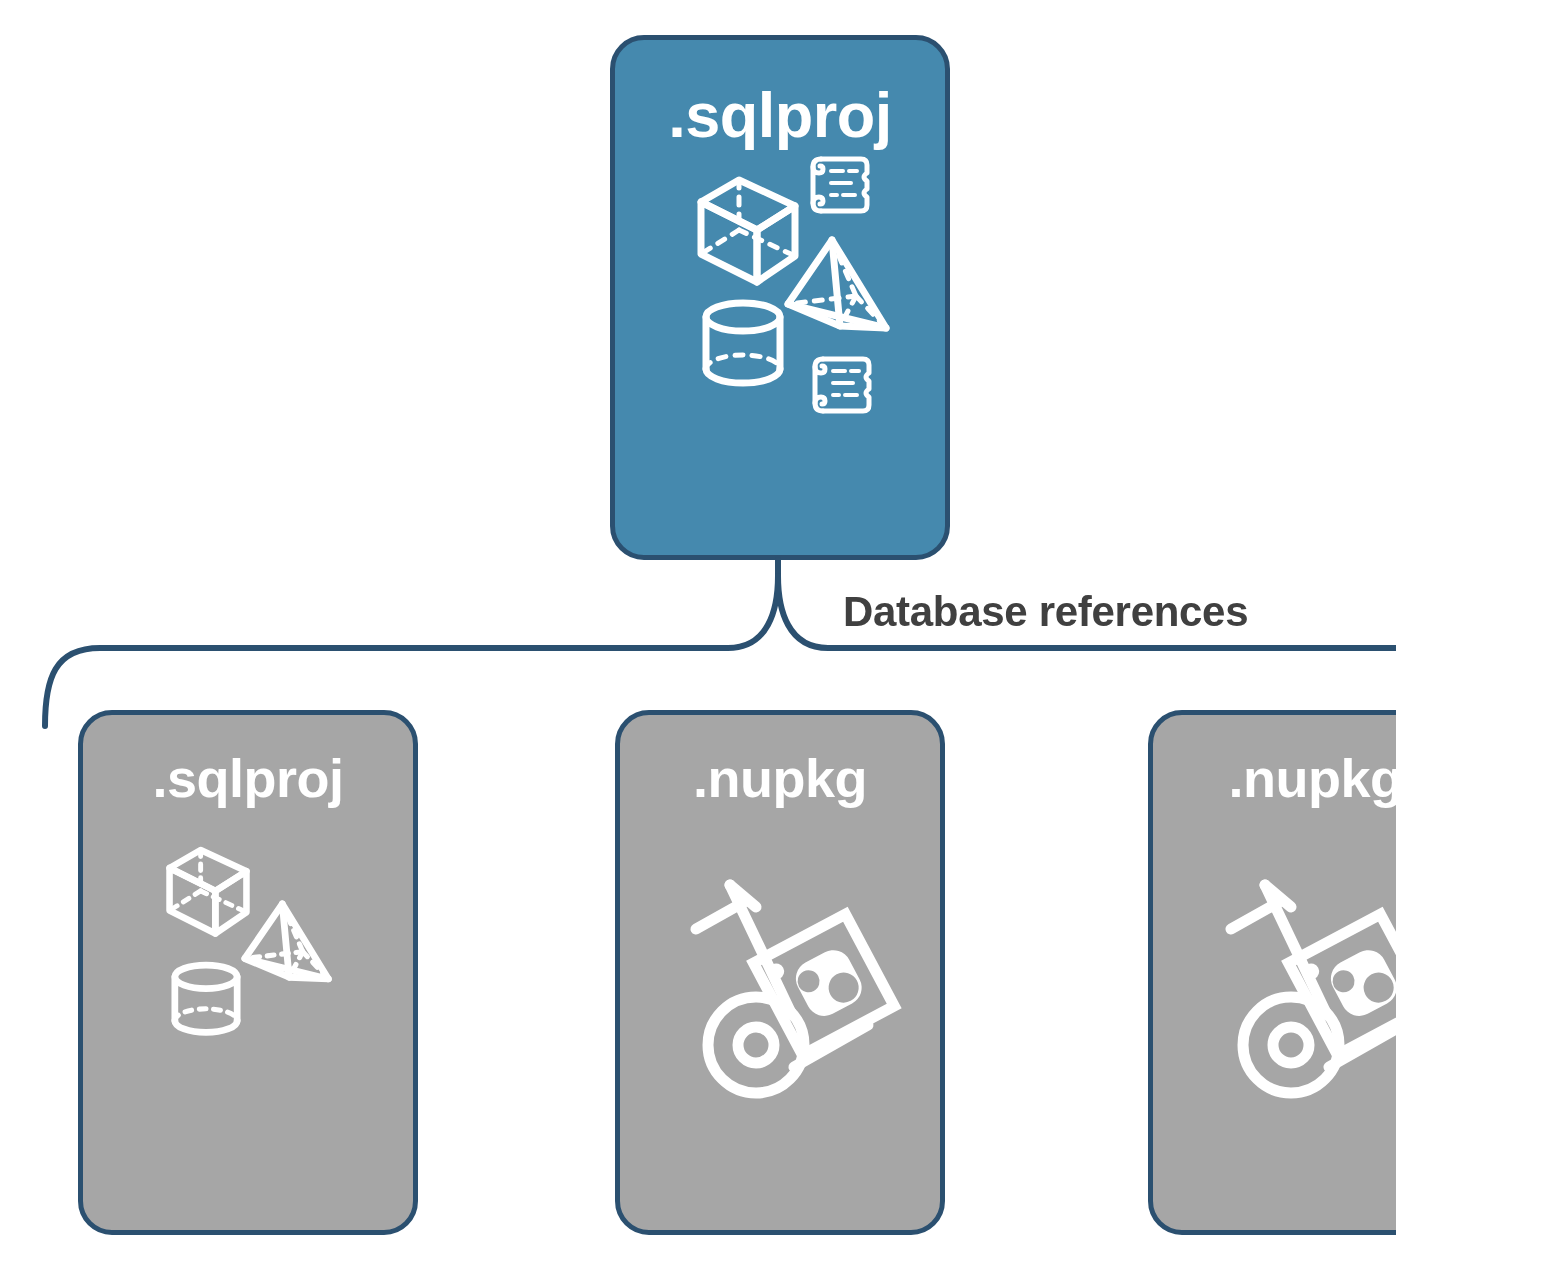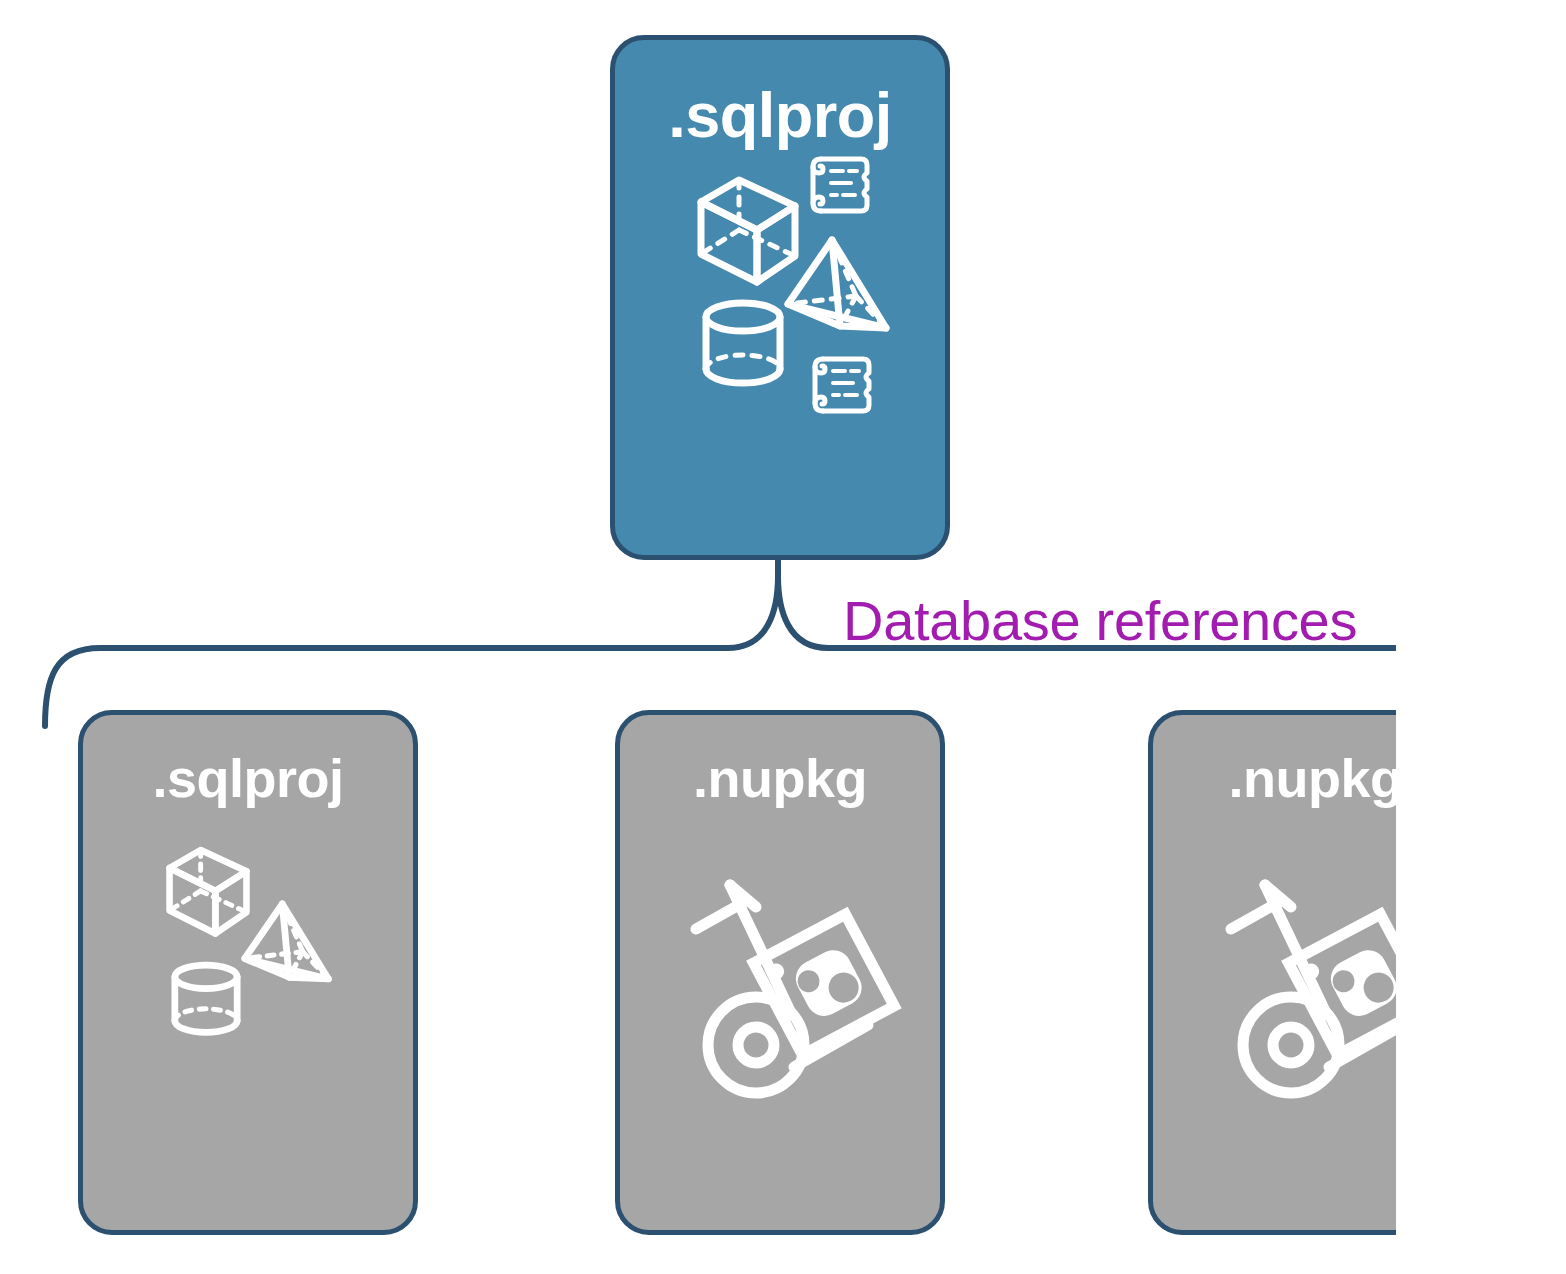--- a/index.html
+++ b/index.html
@@ -70,23 +70,23 @@
     width: 1566px;
     height: 1274px;
     pointer-events: none;
   }
 
   
   #brace-label {
     position: absolute;
     left: 843px;
     top: 588px;
-    font-size: 56px;
-    font-weight: normal;
-    color: #a21caf;
+    font-size: 42px;
+    font-weight: bold;
+    color: #404040;
     white-space: nowrap;
     letter-spacing: -0.3px;
     user-select: none;
   }
 </style>
 </head>
 <body>
 
 <div id="canvas">
 

